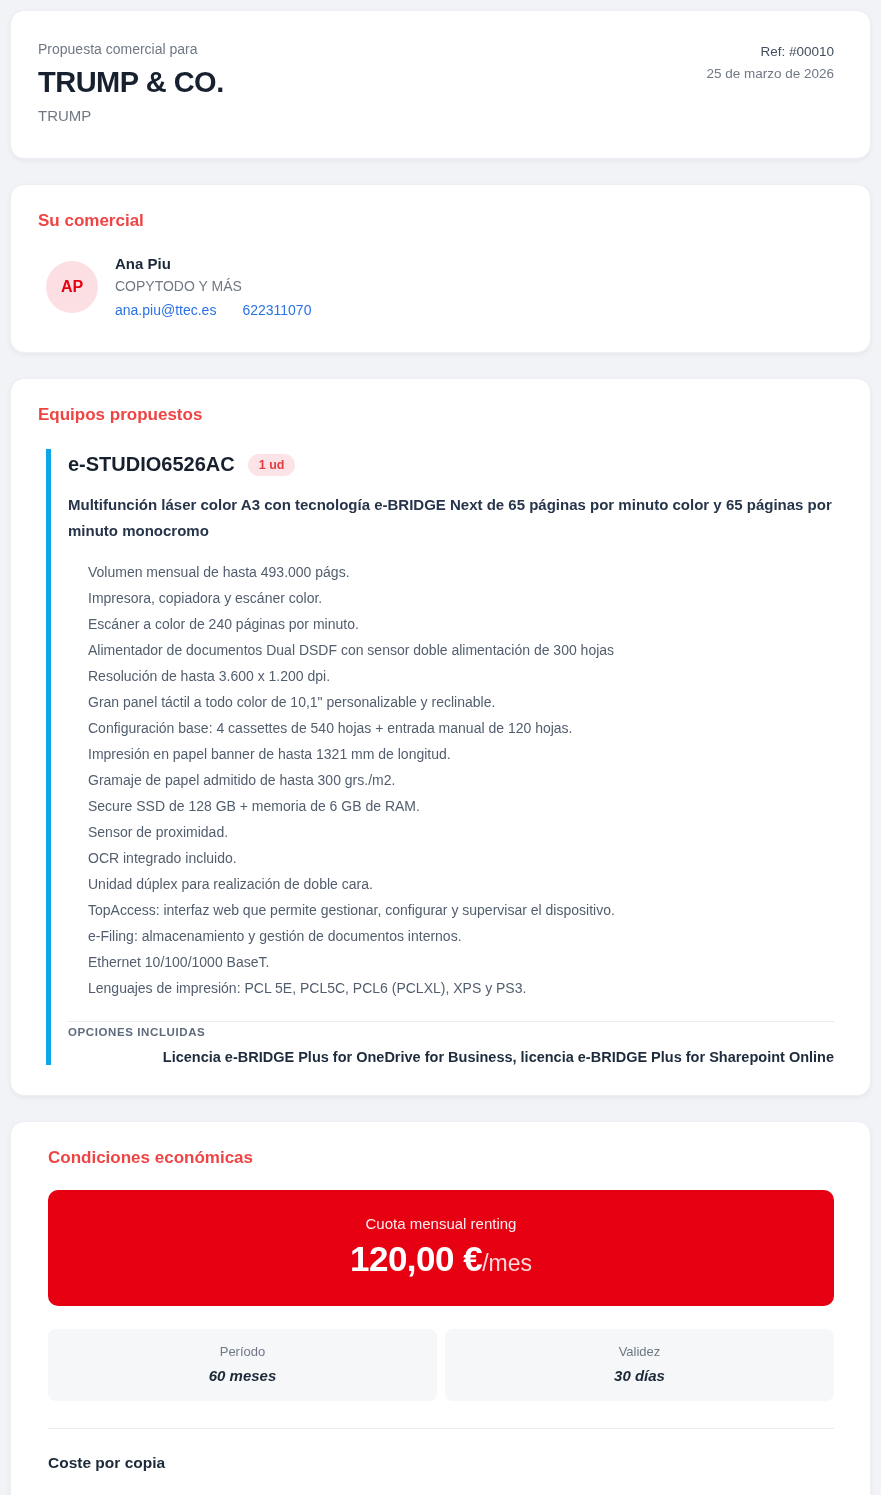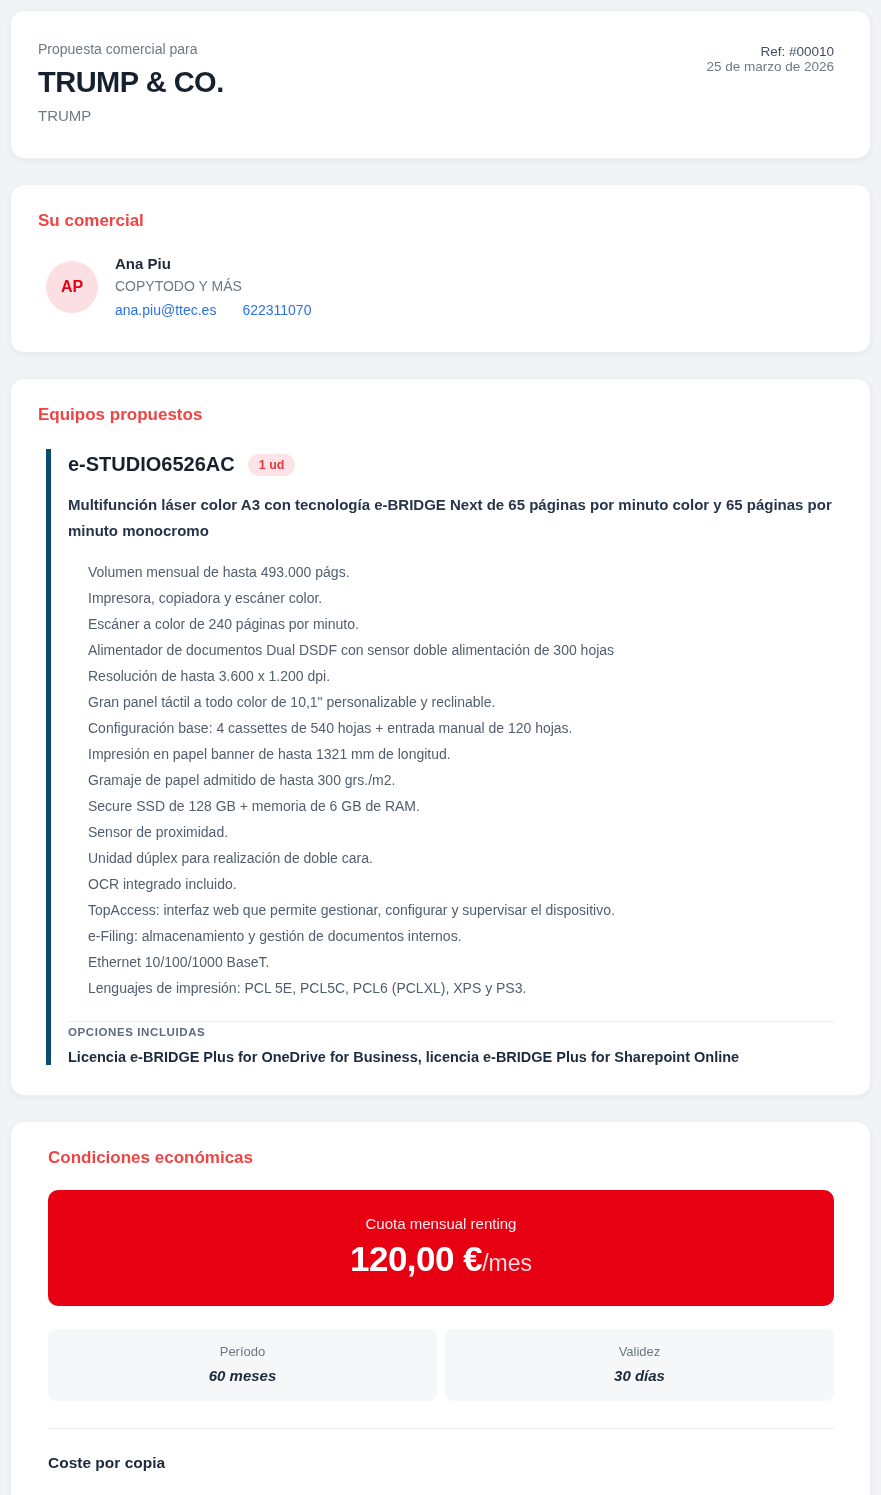--- a/index.html
+++ b/index.html
@@ -25,21 +25,21 @@
     box-shadow: 0 2px 5px rgba(20,30,50,0.05);
   }
 
   
   .card-header { display: flex; justify-content: space-between; padding: 30px 36px 34px 27px; }
   .eyebrow { font-size: 14px; color: #6f7884; }
   .company-name { font-size: 29px; font-weight: 800; color: #16202f; margin: 9px 0 8px; letter-spacing: -0.5px; }
   .company-sub { font-size: 15px; color: #6f7884; }
   .ref-block { text-align: right; padding-top: 3px; }
   .ref { font-size: 13.5px; color: #434e5e; }
-  .date { font-size: 13.5px; color: #6f7884; }
+  .date { font-size: 13.5px; color: #6f7884; margin-top: 7px; }
 
   
   .section-title { font-size: 17px; font-weight: 700; color: #ef4444; }
   a { color: #2b72e4; text-decoration: none; }
   .divider { border: none; border-top: 1px solid #e8ebef; height: 0; }
 
   
   .card-comercial { padding: 26px 36px 34px 27px; }
   .contact-row { display: flex; align-items: center; gap: 17px; margin-top: 24px; padding-left: 8px; }
   .avatar {
@@ -48,33 +48,33 @@
     font-weight: 700; font-size: 16px;
     display: flex; align-items: center; justify-content: center;
     flex: 0 0 auto;
   }
   .contact-name { font-size: 15px; font-weight: 700; color: #1c2939; }
   .contact-company { font-size: 14px; color: #6f7884; margin-top: 6px; }
   .contact-links { margin-top: 8px; display: flex; gap: 26px; font-size: 14px; }
 
   
   .card-equipos { padding: 26px 36px 30px 27px; }
-  .product { margin-top: 24px; margin-left: 8px; border-left: 5px solid #0c4a6e; padding-left: 17px; }
+  .product { margin-top: 24px; margin-left: 8px; border-left: 5px solid #0ea5e9; padding-left: 17px; }
   .product-head { display: flex; align-items: center; gap: 13px; padding-top: 4px; }
   .product-name { font-size: 20px; font-weight: 700; color: #17202d; }
   .qty-badge {
     background: #fce3e7; color: #e23b40;
     font-size: 12.5px; font-weight: 700;
     padding: 4px 11px; border-radius: 999px;
   }
   .product-desc { margin-top: 16px; font-size: 15px; font-weight: 700; color: #27354b; line-height: 1.75; max-width: 775px; }
   ul.features { list-style: none; margin: 14px 0 0; padding: 0 0 0 20px; }
   ul.features li { font-size: 14px; color: #525e6e; line-height: 16px; padding: 5px 0; }
   .options-label { margin-top: 4px; font-size: 11.5px; font-weight: 700; color: #5d6b7d; letter-spacing: 0.6px; }
-  .options-text { margin-top: 11px; font-size: 14.5px; font-weight: 700; color: #1d2b3d; }
+  .options-text { margin-top: 11px; font-size: 14.5px; font-weight: 700; color: #1d2b3d; text-align: right; }
   .features-divider { margin: 20px 0 0; }
 
   
   .card-condiciones { padding: 26px 36px 38px 27px; }
   .cond-inner { padding-left: 10px; }
   .banner {
     margin-top: 22px; background: #e60012; border-radius: 10px;
     text-align: center; padding: 25px 20px 27px; color: #fff;
   }
   .banner-label { color: rgba(255,255,255,0.93); font-size: 15px; }
@@ -136,22 +136,22 @@
         <li>Impresora, copiadora y escáner color.</li>
         <li>Escáner a color de 240 páginas por minuto.</li>
         <li>Alimentador de documentos Dual DSDF con sensor doble alimentación de 300 hojas</li>
         <li>Resolución de hasta 3.600 x 1.200 dpi.</li>
         <li>Gran panel táctil a todo color de 10,1" personalizable y reclinable.</li>
         <li>Configuración base: 4 cassettes de 540 hojas + entrada manual de 120 hojas.</li>
         <li>Impresión en papel banner de hasta 1321 mm de longitud.</li>
         <li>Gramaje de papel admitido de hasta 300 grs./m2.</li>
         <li>Secure SSD de 128 GB + memoria de 6 GB de RAM.</li>
         <li>Sensor de proximidad.</li>
+        <li>OCR integrado incluido.</li>
         <li>Unidad dúplex para realización de doble cara.</li>
-        <li>OCR integrado incluido.</li>
         <li>TopAccess: interfaz web que permite gestionar, configurar y supervisar el dispositivo.</li>
         <li>e-Filing: almacenamiento y gestión de documentos internos.</li>
         <li>Ethernet 10/100/1000 BaseT.</li>
         <li>Lenguajes de impresión: PCL 5E, PCL5C, PCL6 (PCLXL), XPS y PS3.</li>
       </ul>
 
       <hr class="divider features-divider">
       <div class="options-label">OPCIONES INCLUIDAS</div>
       <div class="options-text">Licencia e-BRIDGE Plus for OneDrive for Business, licencia e-BRIDGE Plus for Sharepoint Online</div>
     </div>

